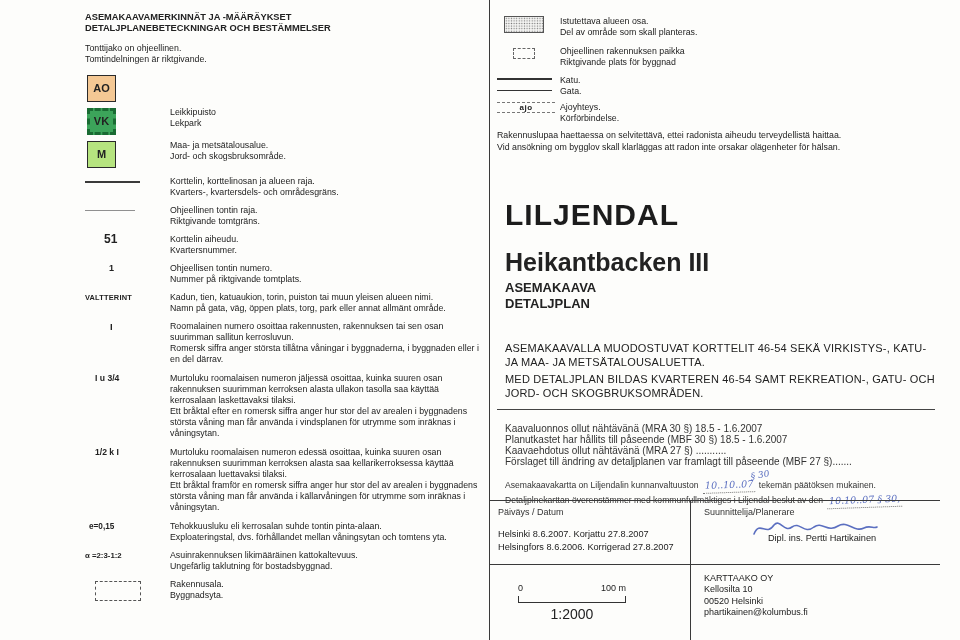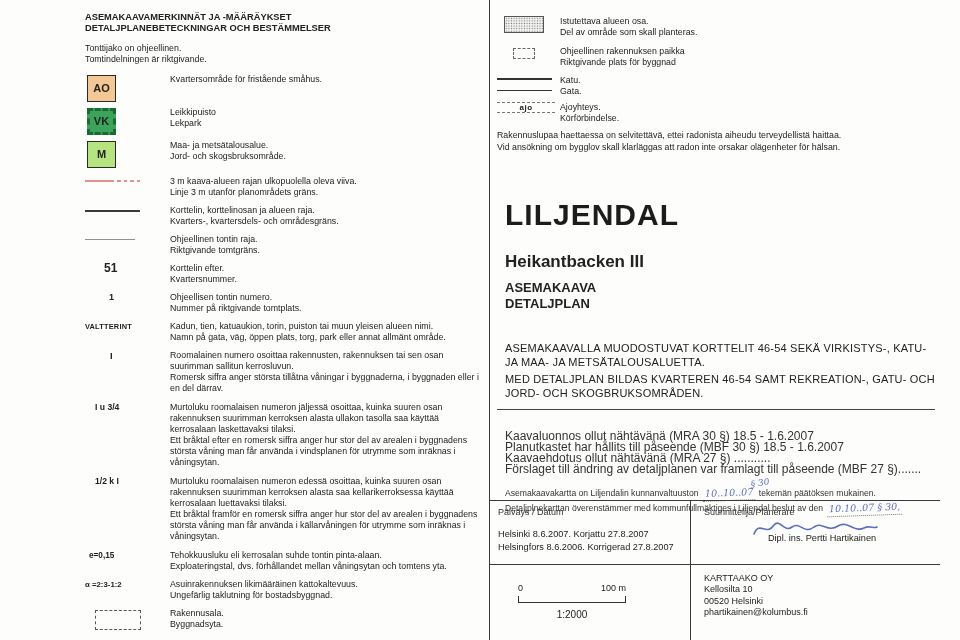--- a/index.html
+++ b/index.html
@@ -56,47 +56,47 @@
   .street-sym{padding-top:3px;}
   .street-sym .l{width:55px;height:1.6px;background:#333;}
   .street-sym .gap{height:10px;}
   .ajo-sym{width:58px;}
   .ajo-sym .dash{height:0;border-top:1.1px dashed #777;}
   .ajo-sym .ajotext{font-weight:bold;font-size:8px;text-align:center;line-height:9px;letter-spacing:0.5px;}
 
   .radon{margin-top:6px;line-height:11.5px;}
 
   .main-title{font-size:30px;font-weight:bold;letter-spacing:1px;margin:46px 0 0 8px;line-height:32px;color:#1c1c1c;}
-  .sub-title{font-size:17px;font-weight:bold;margin:21px 0 0 8px;line-height:20px;}
+  .sub-title{font-size:25px;font-weight:bold;margin:21px 0 0 8px;line-height:20px;}
   .doc-type{font-size:13px;font-weight:bold;margin:8px 0 0 8px;line-height:15.5px;}
   .descr{margin:30px 0 0 8px;font-size:11px;line-height:14px;letter-spacing:0.2px;}
   .descr .sv{margin-top:3px;}
   .rule{margin-top:9px;width:438px;border-top:1.6px solid #444;}
-  .process{margin:21px 0 0 8px;font-size:12px;line-height:11px;color:#333;}
+  .process{margin:13px 0 0 8px;font-size:10px;line-height:11px;color:#333;}
   .approval{margin:11px 0 0 8px;font-size:8.6px;line-height:14px;color:#333;}
   .hand{font-family:"DejaVu Serif", serif;font-style:italic;color:#5b6fc0;font-size:9.5px;
     display:inline-block;transform:rotate(-2deg);border-bottom:1px dotted #777;padding:0 2px;position:relative;}
   .hand .sup{position:absolute;top:-9px;right:-14px;border:none;font-size:9px;transform:rotate(-8deg);}
   .sp-r{margin-right:4px;}.sp-l{margin-left:4px;}
 
   
   .titleblock{position:absolute;left:489px;top:500px;width:451px;height:140px;border-top:1.6px solid #3a3a3a;
     display:grid;grid-template-columns:201px 250px;grid-template-rows:64px 76px;box-sizing:border-box;}
   .cell{box-sizing:border-box;padding:6px 0 0 9px;position:relative;}
   .cell.r{border-left:1.5px solid #3a3a3a;padding-left:13px;}
   .cell.top{border-bottom:1.5px solid #3a3a3a;}
   .cell .lab{font-size:9px;color:#333;}
   .dates{margin-top:10px;font-size:9.2px;line-height:12.5px;}
   .designer-line{margin-top:15px;font-size:9.2px;position:relative;text-align:center;}
   .sig-svg{position:absolute;left:46px;top:-16px;}
   .scalewrap{position:relative;width:108px;margin:12px 0 0 20px;}
   .scalelabels{display:flex;justify-content:space-between;font-size:9px;padding:0 0 2px 0;}
   .scalebar{width:108px;height:7px;box-sizing:border-box;
     border-left:1.5px solid #333;border-right:1.5px solid #333;border-bottom:1.5px solid #333;}
-  .scaleratio{text-align:center;font-size:10px;margin-top:6px;}
+  .scaleratio{text-align:center;font-size:14px;margin-top:6px;}
   .company{font-size:9px;line-height:11.3px;margin-top:2px;}
 </style>
 </head>
 <body>
 
 <div class="page-divider"></div>
 
 <div class="left-col">
 
   <div class="hdr">
@@ -109,21 +109,20 @@
     <div>Tomtindelningen är riktgivande.</div>
   </div>
 
   <div class="lrow mb5">
     <div class="sym">
         <div class="zone-box ao-box">
           <span>AO</span>
         </div>
       </div>
     <div class="txt">
-        <div>Kvartersområde  för fristående småhus.</div>
       </div>
   </div>
 
   <div class="lrow mb5">
     <div class="sym">
         <div class="zone-box vk-box">
           <span>VK</span>
         </div>
       </div>
     <div class="txt">
@@ -137,35 +136,20 @@
         <div class="zone-box m-box">
           <span>M</span>
         </div>
       </div>
     <div class="txt">
         <div>Maa- ja metsätalousalue.</div>
         <div>Jord- och skogsbruksområde.</div>
       </div>
   </div>
 
-  <div class="lrow mb7">
-    <div class="sym">
-      <div class="redline">
-        <span class="solid"></span>
-          <span class="dot"></span>
-          <span class="dot"></span>
-          <span class="dot"></span>
-          <span class="dot"></span>
-      </div>
-    </div>
-    <div class="txt">
-        <div>3 m kaava-alueen rajan ulkopuolella oleva viiva.</div>
-        <div>Linje 3 m utanför planområdets gräns.</div>
-      </div>
-  </div>
 
   <div class="lrow mb7">
     <div class="sym">
         <div class="thickline"></div>
       </div>
     <div class="txt">
         <div>Korttelin, korttelinosan ja alueen raja.</div>
         <div>Kvarters-, kvartersdels- och områdesgräns.</div>
       </div>
   </div>
@@ -178,21 +162,21 @@
         <div>Ohjeellinen tontin raja.</div>
         <div>Riktgivande tomtgräns.</div>
       </div>
   </div>
 
   <div class="lrow mb7">
     <div class="sym">
         <div class="num51">51</div>
       </div>
     <div class="txt">
-        <div>Korttelin efter.</div>
+        <div>Korttelin aiheudu.</div>
         <div>Kvartersnummer.</div>
       </div>
   </div>
 
   <div class="lrow mb7">
     <div class="sym">
         <div class="num1">1</div>
       </div>
     <div class="txt">
         <div>Ohjeellisen tontin numero.</div>

